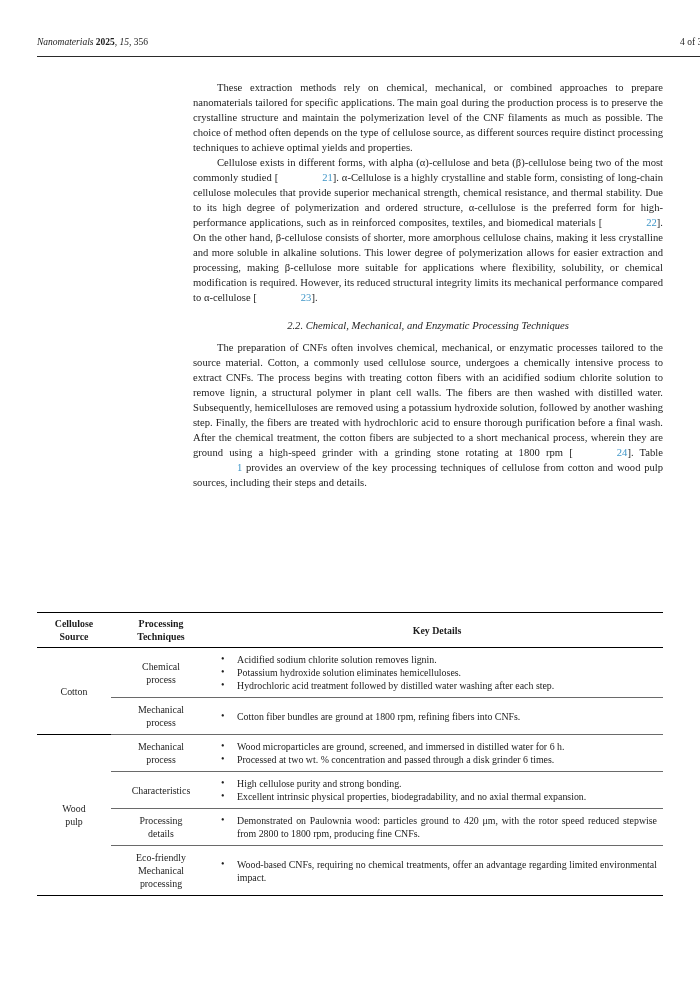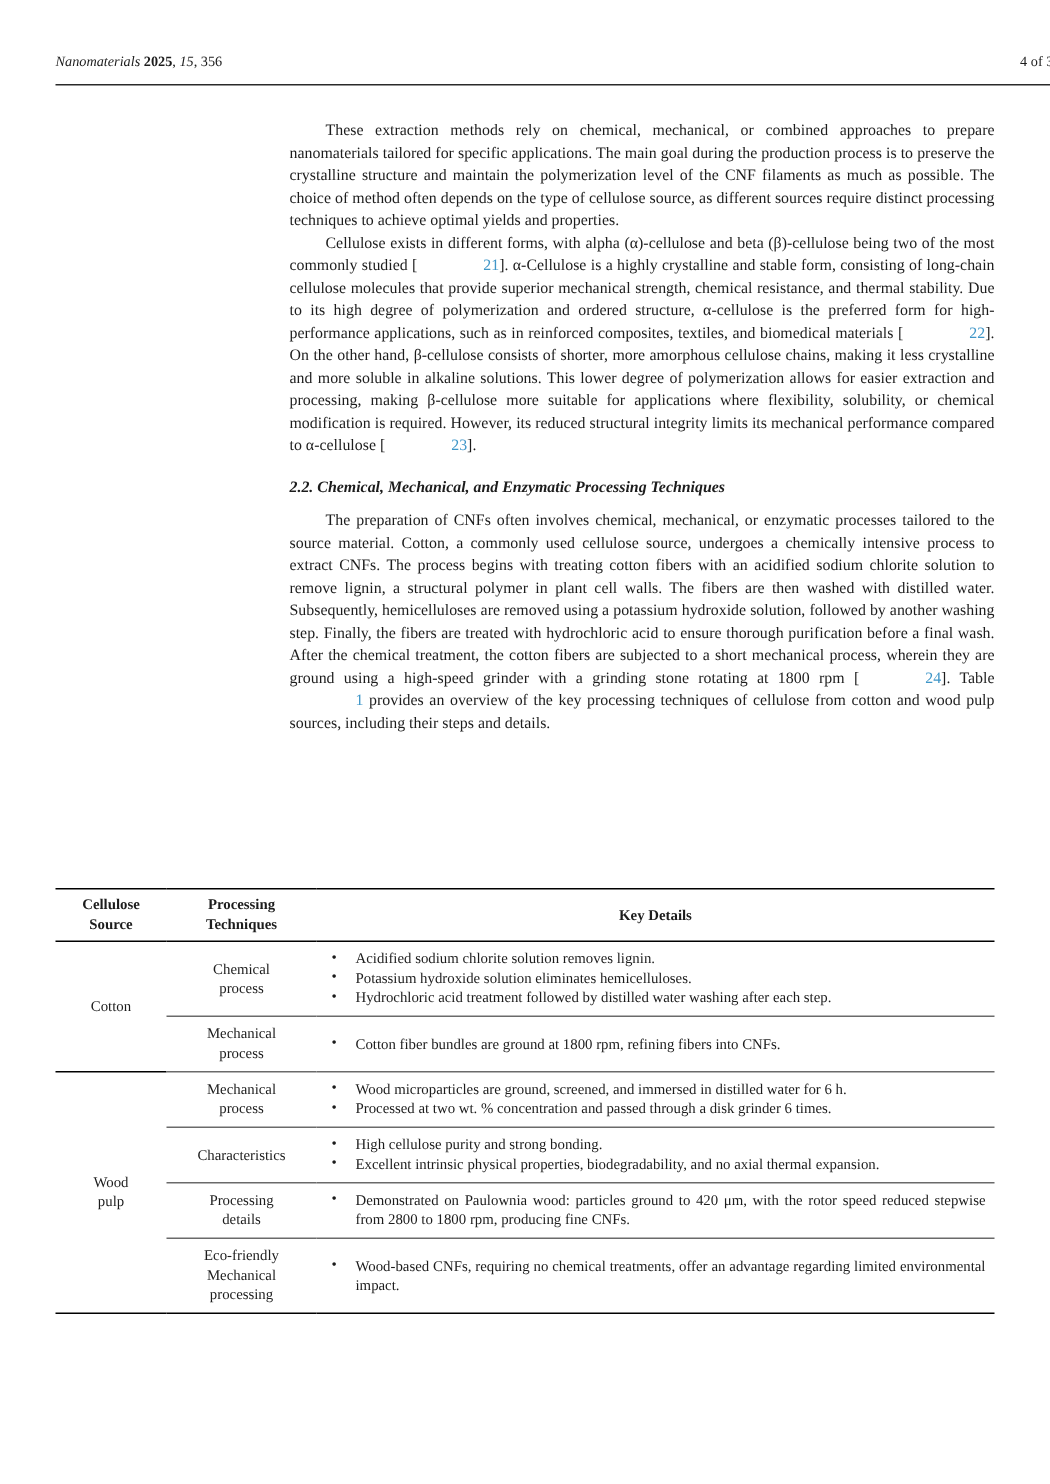--- a/index.html
+++ b/index.html
@@ -11,31 +11,31 @@
           justify-content:space-between;font-size:9.5px;line-height:12px;}
   .header .it{font-style:italic;}
   .header .b{font-weight:bold;}
   .header-rule{position:absolute;top:56px;left:37px;right:37px;height:1.4px;background:#2a2a2a;}
 
   
   .content{position:absolute;top:80px;left:193px;width:470px;
            font-size:10.6px;line-height:15px;text-align:justify;}
   .content p{margin:0;}
   .content p.indent{text-indent:24px;}
-  .section-heading{font-size:10.6px;font-style:italic;font-weight:bold;
-                   margin:13px 0 7px 0;text-align:left;}
+  .section-heading{font-size:10.6px;font-style:italic;font-weight:normal;
+                   margin:13px 0 7px 0;text-align:center;}
   .cite{color:#3f96c8;text-decoration:none;cursor:pointer;margin-left:44px;}
 
   
   .caption{position:absolute;top:591px;left:37px;width:626px;text-align:center;
            font-size:9.8px;line-height:12px;}
   .caption .b{font-weight:bold;}
 
   
-  table.data-table{position:absolute;top:592px;left:37px;width:626px;
+  table.data-table{position:absolute;top:612px;left:37px;width:626px;
        border-collapse:collapse;font-size:9.9px;line-height:13px;
        border-top:1.6px solid #000;border-bottom:1.6px solid #000;table-layout:fixed;}
   .data-table thead th{font-weight:bold;border-bottom:1.4px solid #000;
        padding:4px 2px;vertical-align:middle;text-align:center;}
   .data-table td{padding:5px 2px;vertical-align:middle;}
   .col-source{width:70px;text-align:center;}
   .col-technique{width:96px;text-align:center;}
   .pre{white-space:pre-line;}
   td.tech-cell{border-bottom:0.9px solid #6a6a6a;}
   td.details-cell{border-bottom:0.9px solid #6a6a6a;}

